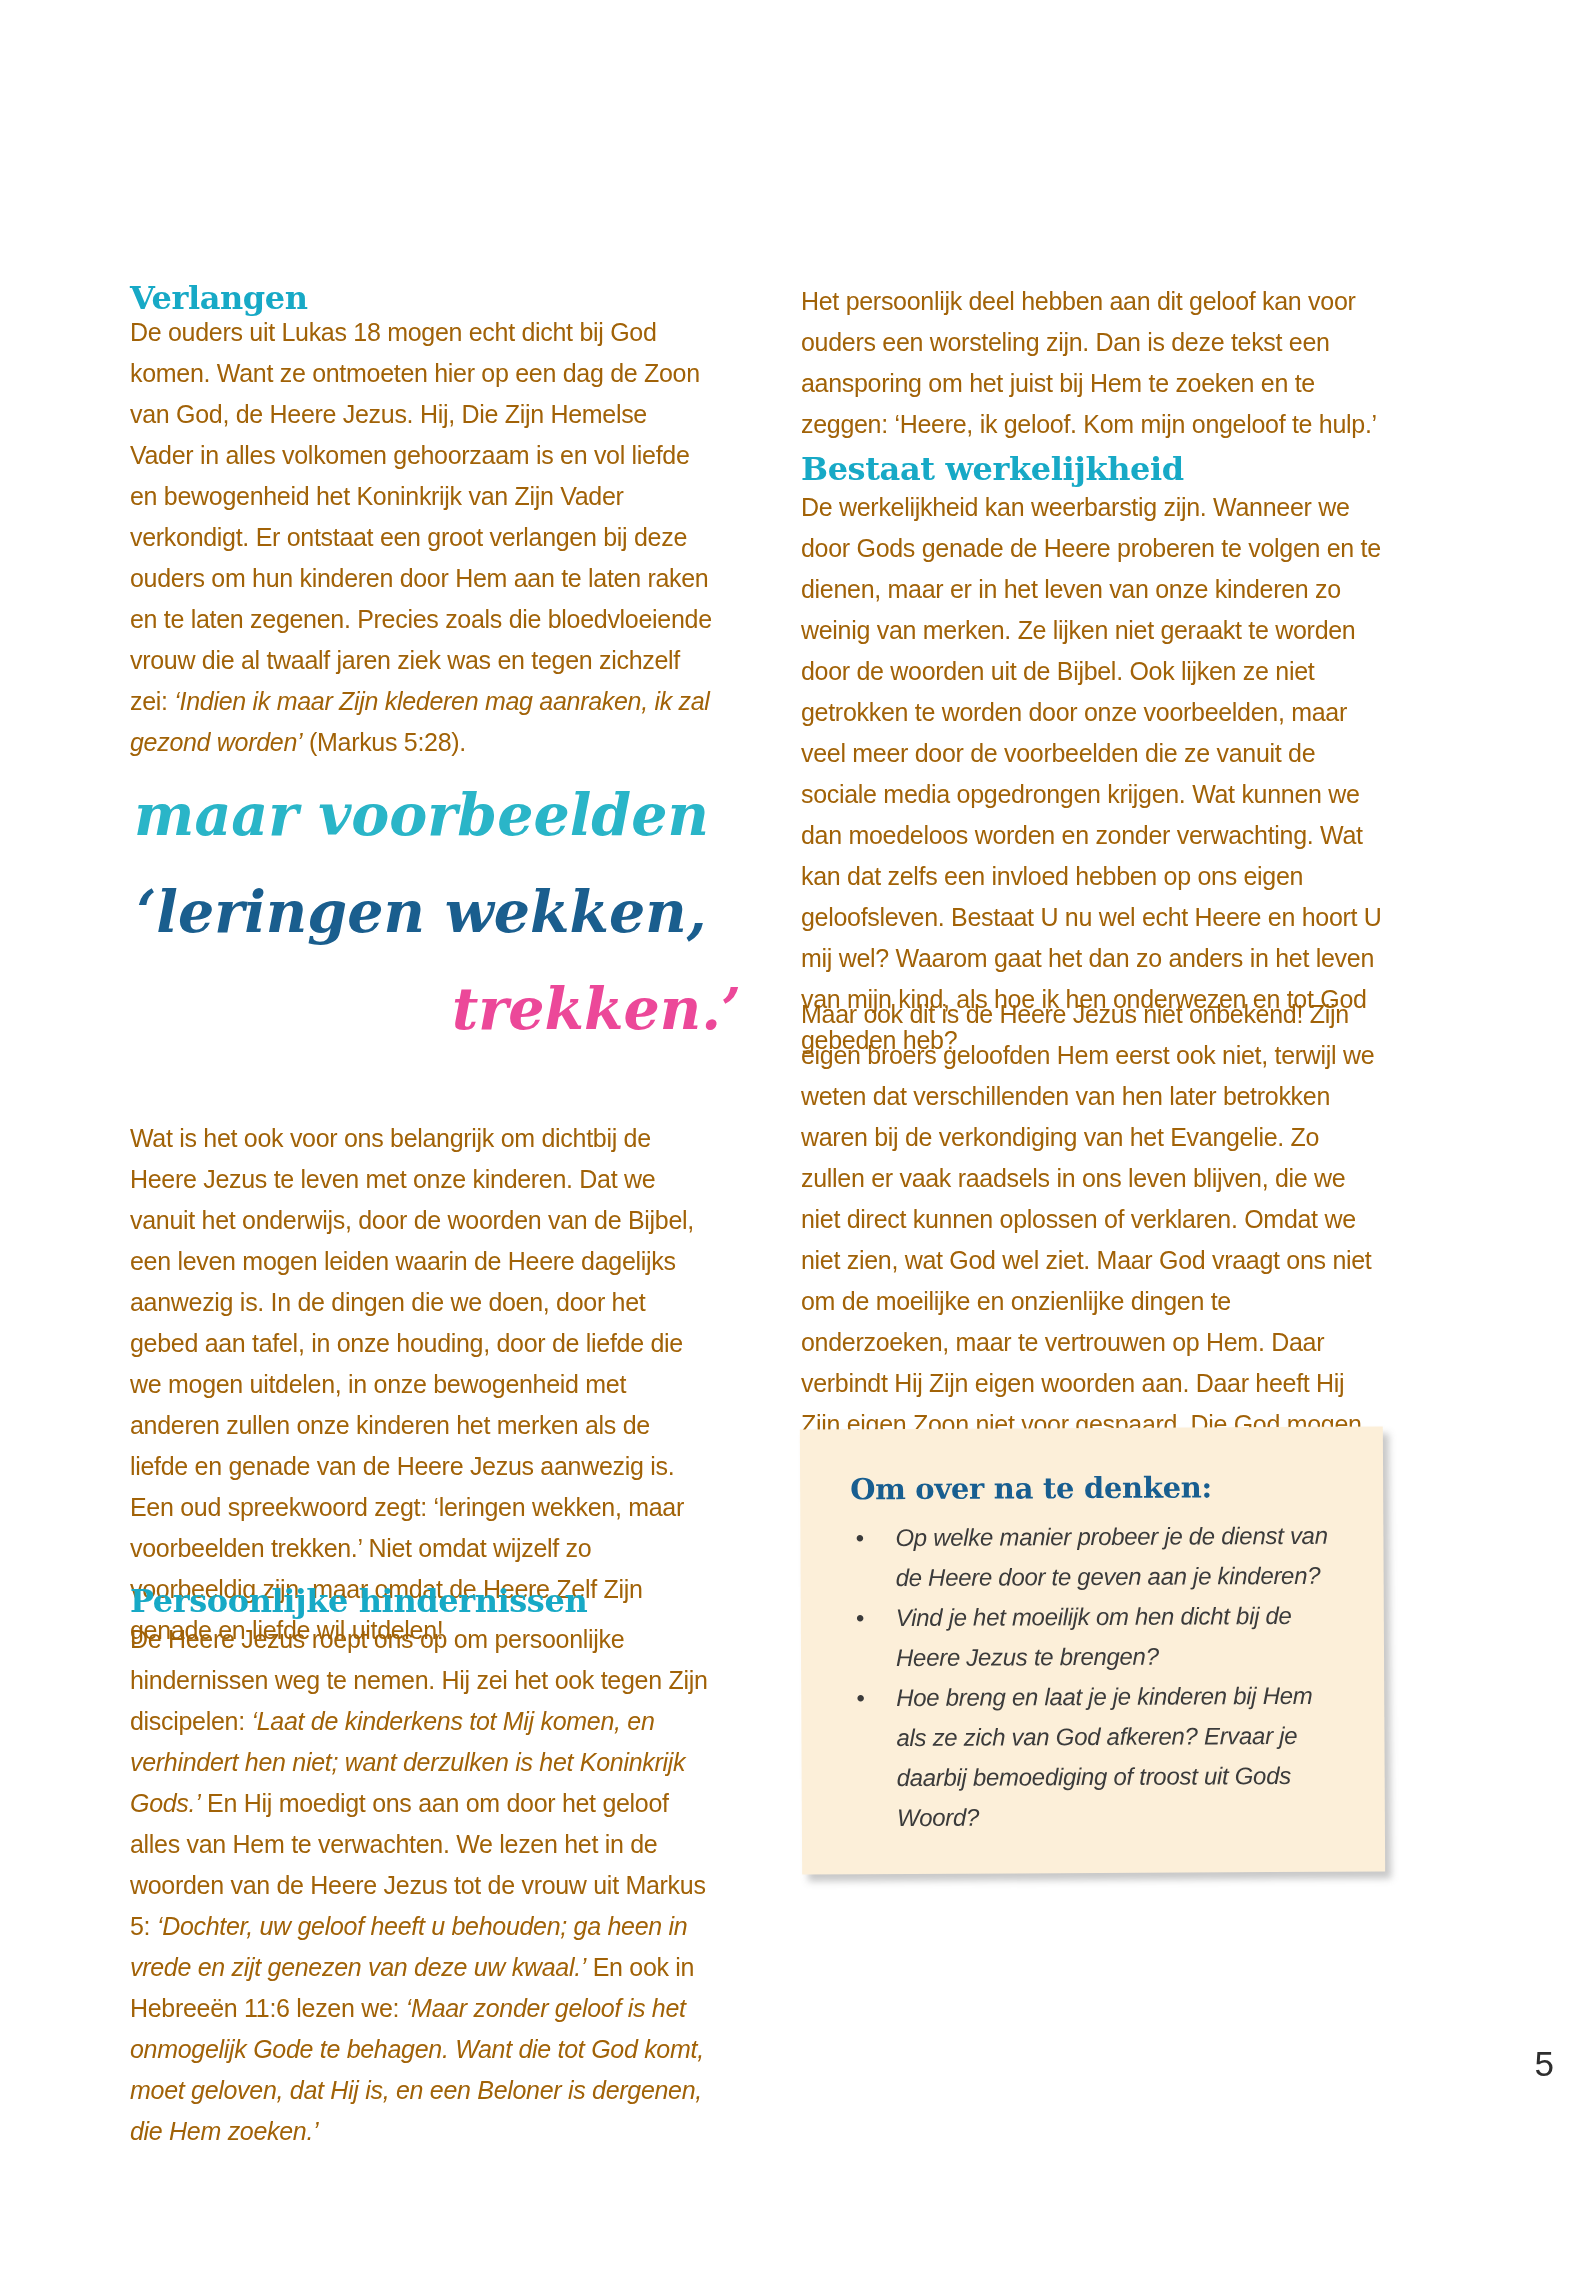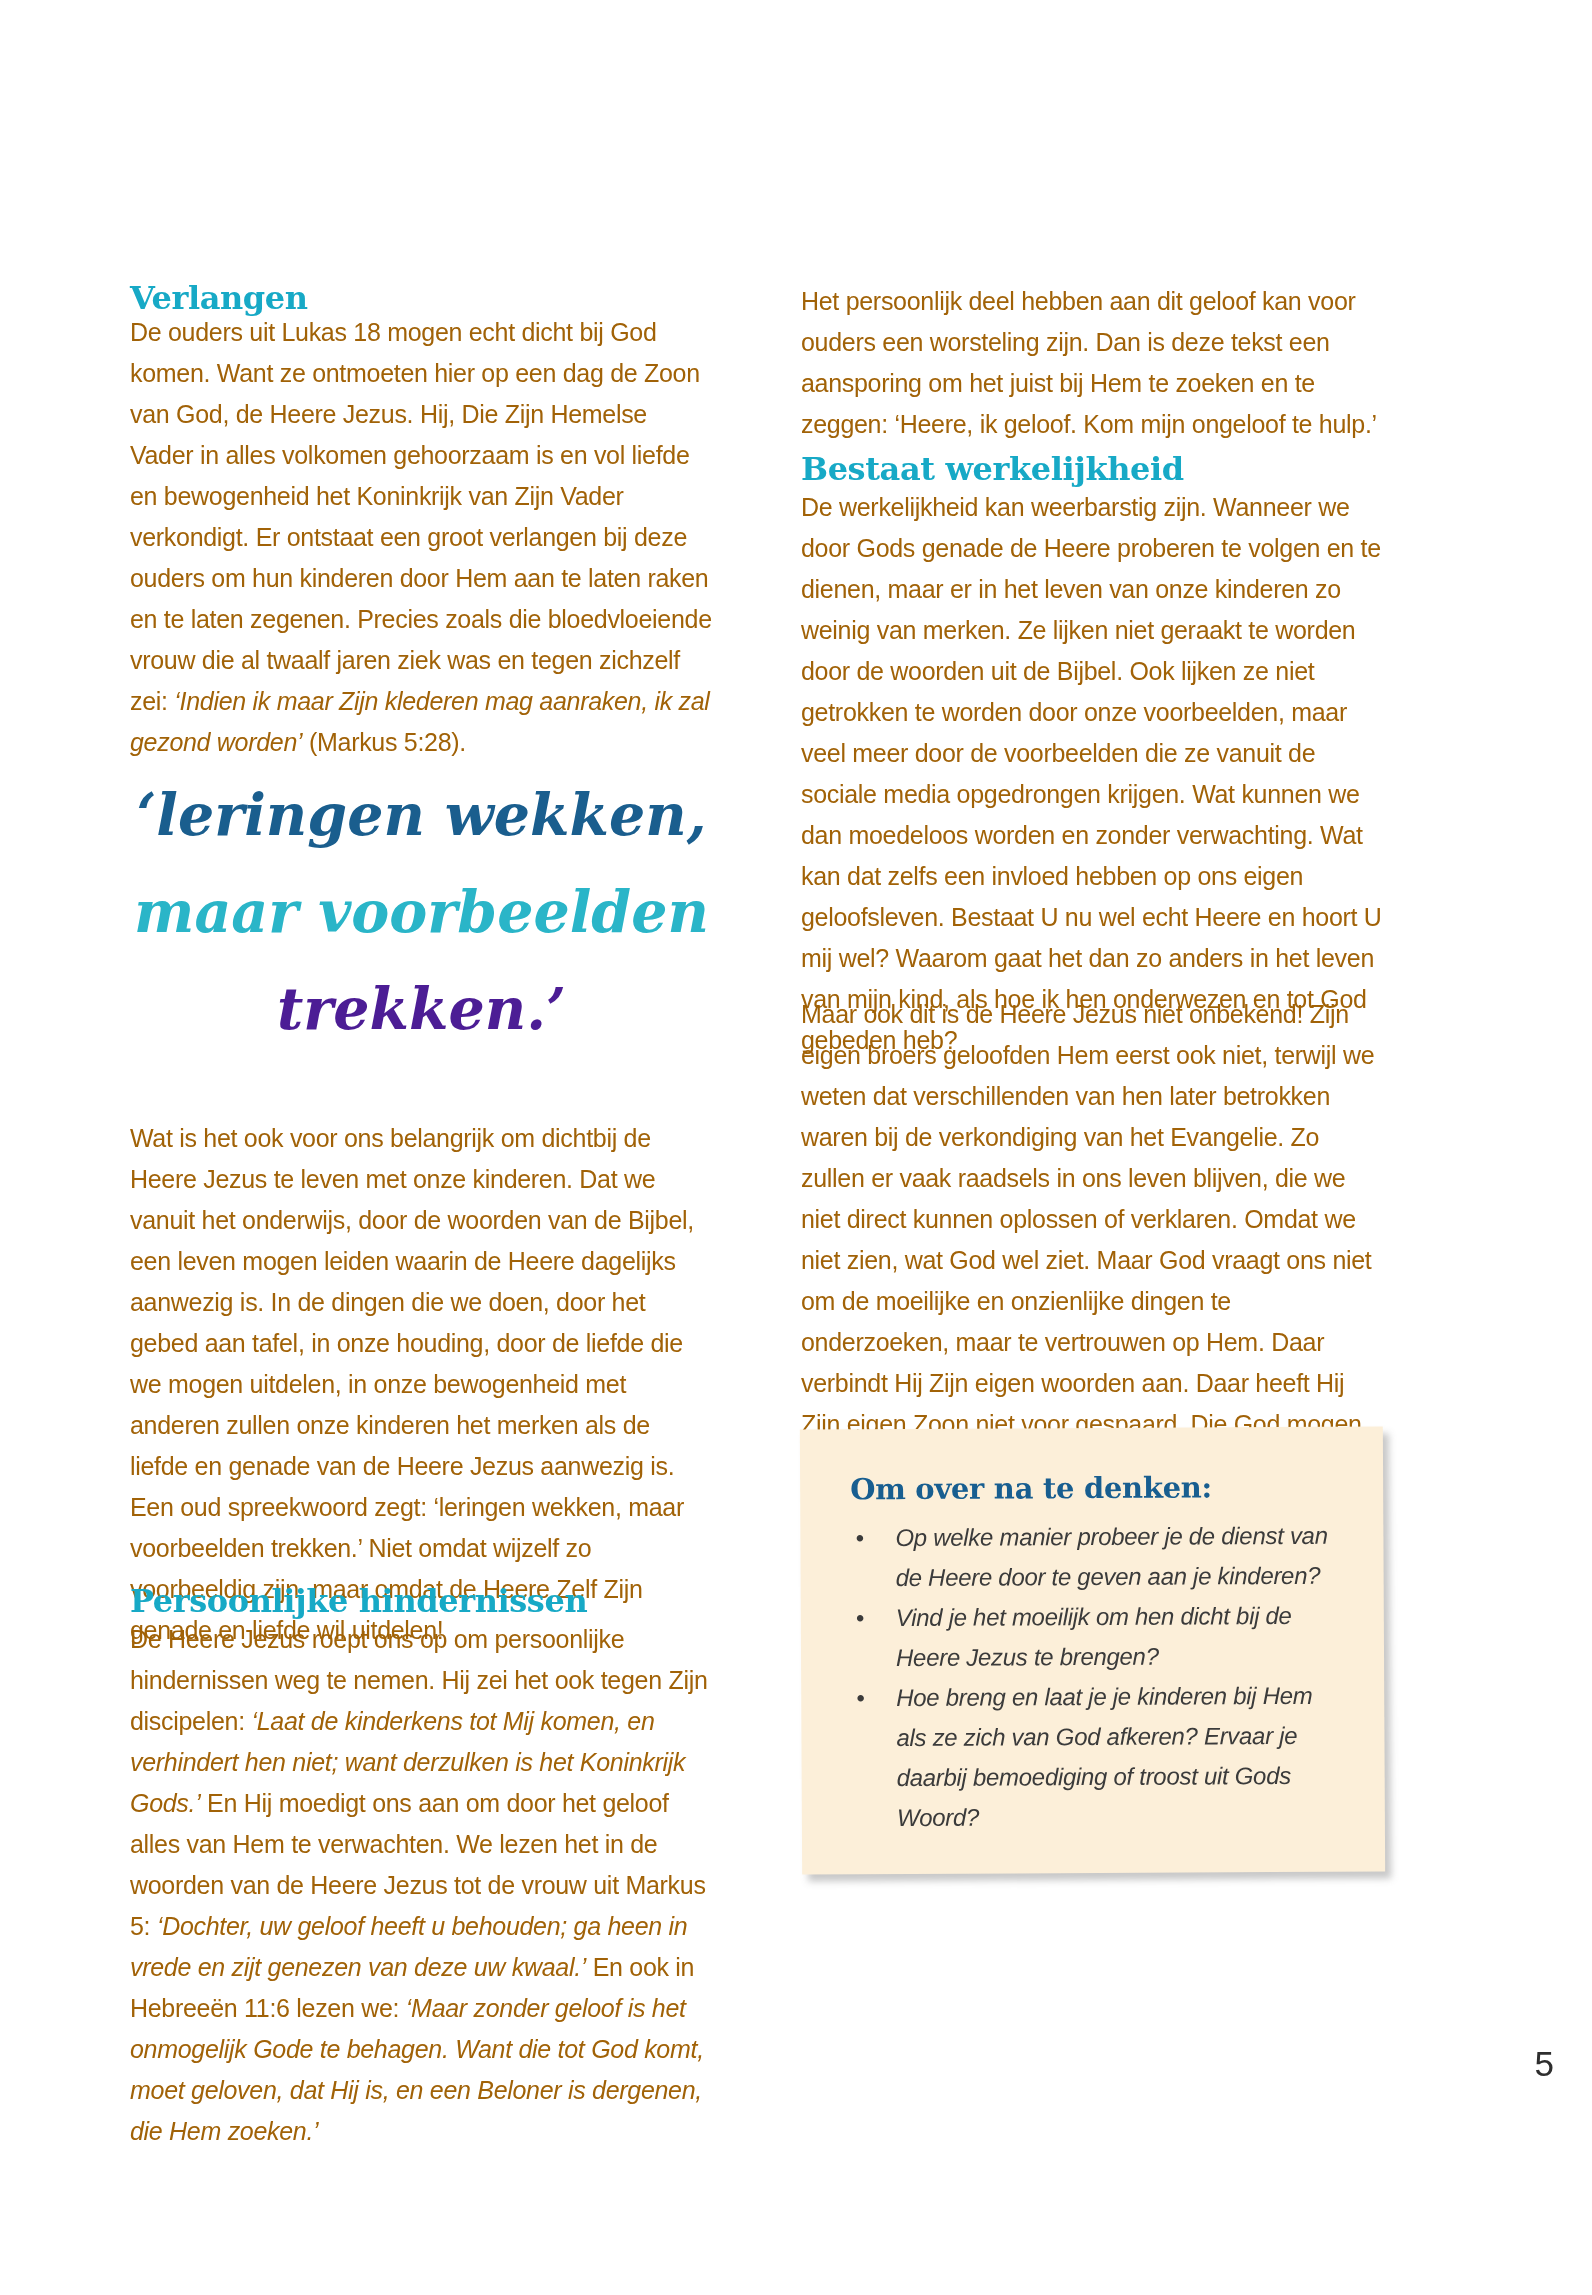--- a/index.html
+++ b/index.html
@@ -101,23 +101,23 @@
 </head>
 <body>
 
 <div class="page">
 
   <h2 class="section-heading" style="left:110px;top:279px;">Verlangen</h2>
 
   <p class="body-text" style="left:110px;top:312px;margin:0;"><span>De ouders uit Lukas 18 mogen echt dicht bij God komen. Want ze ontmoeten hier op een dag de Zoon van God, de Heere Jezus. Hij, Die Zijn Hemelse Vader in alles volkomen gehoorzaam is en vol liefde en bewogenheid het Koninkrijk van Zijn Vader verkondigt. Er ontstaat een groot verlangen bij deze ouders om hun kinderen door Hem aan te laten raken en te laten zegenen. Precies zoals die bloedvloeiende vrouw die al twaalf jaren ziek was en tegen zichzelf zei: </span><em>‘Indien ik maar Zijn klederen mag aanraken, ik zal gezond worden’</em><span> (Markus 5:28).</span></p>
 
   <div class="pull-quote">
+    <span class="pq-line" style="color: rgb(42, 181, 200);">maar voorbeelden</span>
     <span class="pq-line" style="color: rgb(26, 94, 142);">‘leringen wekken,</span>
-    <span class="pq-line" style="color: rgb(42, 181, 200);">maar voorbeelden</span>
-    <span class="pq-line" style="color: #4c1d95;">trekken.’</span>
+    <span class="pq-line" style="color: #ec4899; text-align: right;">trekken.’</span>
   </div>
 
   <p class="body-text" style="left:110px;top:1118px;margin:0;"><span>Wat is het ook voor ons belangrijk om dichtbij de Heere Jezus te leven met onze kinderen. Dat we vanuit het onderwijs, door de woorden van de Bijbel, een leven mogen leiden waarin de Heere dagelijks aanwezig is. In de dingen die we doen, door het gebed aan tafel, in onze houding, door de liefde die we mogen uitdelen, in onze bewogenheid met anderen zullen onze kinderen het merken als de liefde en genade van de Heere Jezus aanwezig is. Een oud spreekwoord zegt: ‘leringen wekken, maar voorbeelden trekken.’ Niet omdat wijzelf zo voorbeeldig zijn, maar omdat de Heere Zelf Zijn genade en liefde wil uitdelen!</span></p>
 
   <h2 class="section-heading" style="left:110px;top:1582px;">Persoonlijke hindernissen</h2>
 
   <p class="body-text" style="left:110px;top:1619px;margin:0;"><span>De Heere Jezus roept ons op om persoonlijke hindernissen weg te nemen. Hij zei het ook tegen Zijn discipelen: </span><em>‘Laat de kinderkens tot Mij komen, en verhindert hen niet; want derzulken is het Koninkrijk Gods.’</em><span> En Hij moedigt ons aan om door het geloof alles van Hem te verwachten. We lezen het in de woorden van de Heere Jezus tot de vrouw uit Markus 5: </span><em>‘Dochter, uw geloof heeft u behouden; ga heen in vrede en zijt genezen van deze uw kwaal.’</em><span> En ook in Hebreeën 11:6 lezen we: </span><em>‘Maar zonder geloof is het onmogelijk Gode te behagen. Want die tot God komt, moet geloven, dat Hij is, en een Beloner is dergenen, die Hem zoeken.’</em></p>
 
   <p class="body-text" style="left:781px;top:281px;margin:0;"><span>Het persoonlijk deel hebben aan dit geloof kan voor ouders een worsteling zijn. Dan is deze tekst een aansporing om het juist bij Hem te zoeken en te zeggen: ‘Heere, ik geloof. Kom mijn ongeloof te hulp.’</span></p>
 

